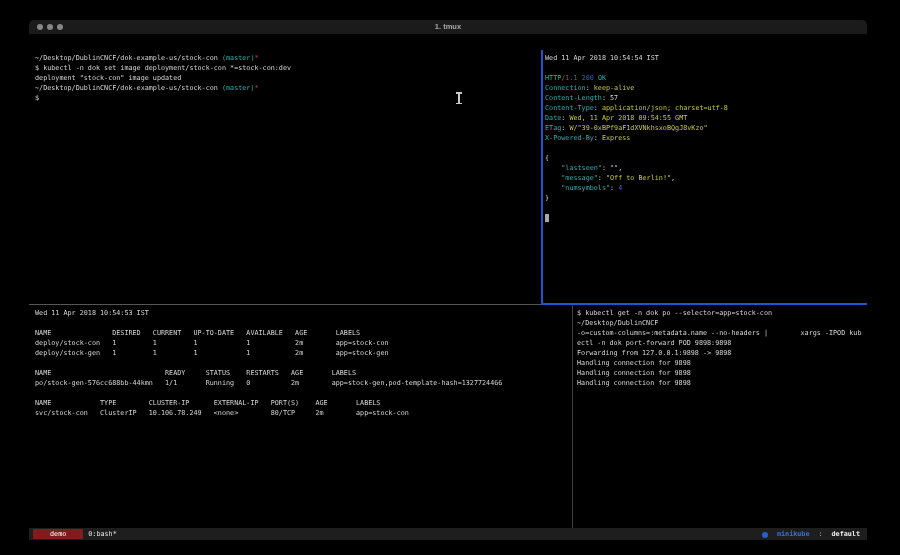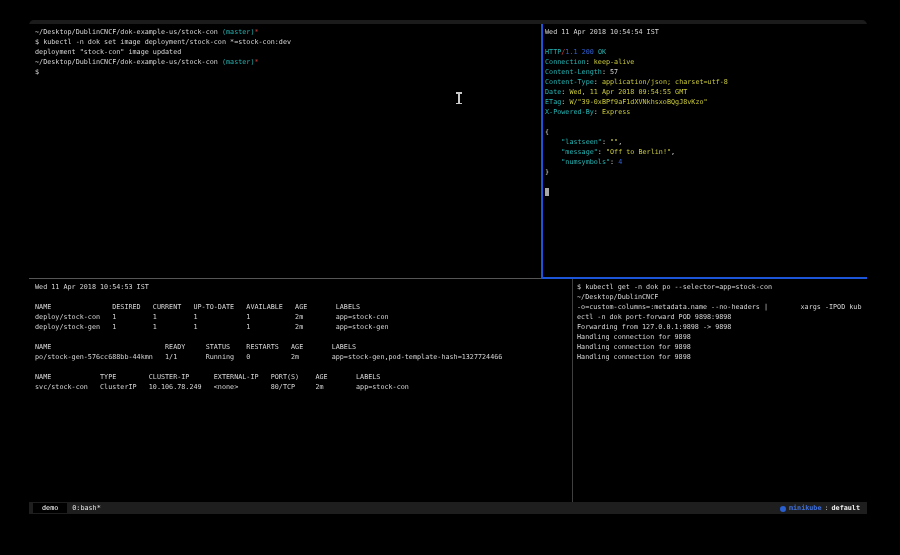--- a/index.html
+++ b/index.html
@@ -6,44 +6,44 @@
   .stage{position:relative;width:900px;height:555px;background:#000;overflow:hidden;
          font-family:"DejaVu Sans Mono", monospace;margin-top:20px;}
   
   .titlebar{position:absolute;left:29px;top:0;width:838px;height:14px;background:#1b1b1b;
             border-radius:5px 5px 0 0;display:flex;align-items:center;}
   .lights{display:flex;gap:4px;margin-left:8px;}
   .light{width:6px;height:6px;border-radius:50%;background:#868686;}
   .wtitle{position:absolute;left:0;right:0;text-align:center;color:#a9a9a9;
           font:bold 7.5px/14px "Liberation Sans", sans-serif;}
   
-  .term{position:absolute;left:29px;top:4px;width:838px;height:490px;background:#000;overflow:hidden;}
+  .term{position:absolute;left:29px;top:30px;width:838px;height:490px;background:#000;overflow:hidden;}
   .pane{position:absolute;overflow:hidden;}
   .tline{white-space:pre;height:10px;font-size:6.75px;line-height:10px;color:#d6d6d6;}
   .c-fg{color:#d6d6d6}
   .c-cyan{color:#26b2b2}
   .c-yellow{color:#c8c83a}
   .c-blue{color:#2f62d8}
   .c-red{color:#cf4040}
   .c-cursorblock{background:#a8a8a8;color:transparent}
   .pane-tl{left:6px;top:3px;width:505px;height:250px;}
   .pane-tr{left:516px;top:3px;width:320px;height:250px;}
   .pane-bl{left:6px;top:258px;width:534px;height:218px;}
   .pane-br{left:548px;top:258px;width:289px;height:218px;}
   .vb-top{position:absolute;left:512px;top:0;width:2px;height:254px;background:#1d55d8;}
   .hb-left{position:absolute;left:0;top:254px;width:512px;height:1px;background:#565656;}
   .hb-right{position:absolute;left:512px;top:253px;width:326px;height:2px;background:#1d55d8;}
   .vb-bottom{position:absolute;left:543px;top:255px;width:1px;height:223px;background:#3f3f3f;}
   
   .statusbar{position:absolute;left:0;top:478px;width:838px;height:12px;background:#1e1e1e;
              display:flex;align-items:center;padding:0 7px 0 4px;box-sizing:border-box;
              font-size:6.75px;color:#cfcfcf;}
-  .sess-chip{background:#000000;color:#fff;padding:1px 9px;}
+  .sess-chip{background:#7f1d1d;color:#fff;padding:1px 17px;}
   .win-label{margin-left:5px;font-weight:normal;color:#e8e8e8;}
-  .status-right{margin-left:auto;display:flex;align-items:flex-end;gap:3px;}
+  .status-right{margin-left:auto;display:flex;align-items:flex-end;gap:9px;}
   .kube-dot{width:6px;height:6px;border-radius:50%;background:#2a5fd0;}
   .kube-ctx{color:#3f6fd9;font-weight:bold;}
   .kube-sep{color:#bdbdbd;}
   .kube-ns{color:#f0f0f0;font-weight:bold;}
   
   .ibeam{position:absolute;left:458px;top:72px;width:2px;height:12px;background:#c9c9c9;}
   .ibeam::before,.ibeam::after{content:"";position:absolute;left:-2px;width:6px;height:1.5px;background:#c9c9c9;}
   .ibeam::before{top:0}
   .ibeam::after{bottom:0}
   .dock-strip{position:absolute;left:0;top:550px;width:900px;height:5px;background:#9a9a9a;}

